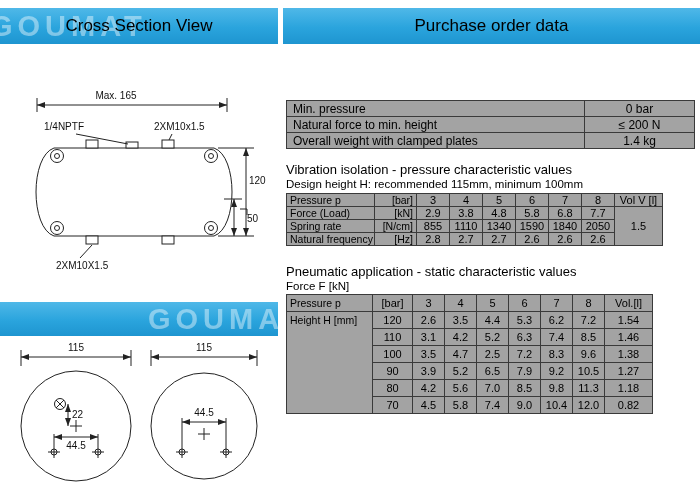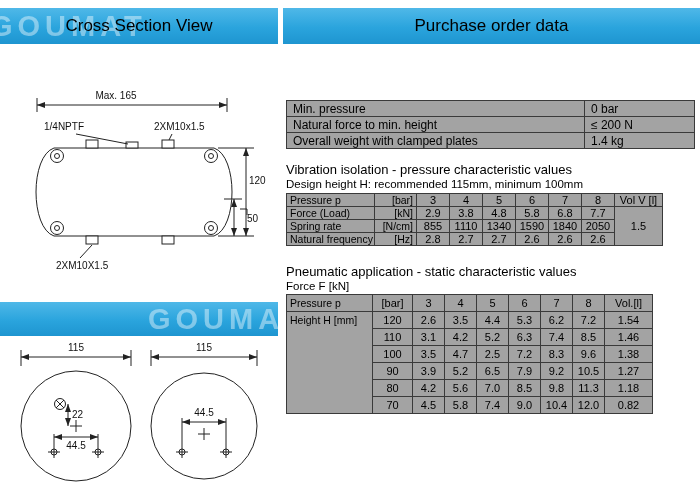--- a/index.html
+++ b/index.html
@@ -27,21 +27,21 @@
   
   .sec-title { position:absolute; left:286px; font-size:13px; }
   .sec-sub { position:absolute; left:286px; font-size:11.5px; }
 
   
   table { border-collapse:collapse; position:absolute; table-layout:fixed; background:#a3a3a3; }
   td { border:1px solid #3a3a3a; overflow:hidden; white-space:nowrap; }
 
   .specs { left:286px; top:100px; width:408px; font-size:12px; }
   .specs td { height:16px; padding:0 6px; }
-  .specs .val { text-align:left; }
+  .specs .val { text-align:center; }
 
   .vib { left:286px; top:193px; width:376px; font-size:11px; }
   .vib td { height:13px; padding:0 2px; text-align:center; }
   .vib td.lbl { text-align:left; padding-left:3px; font-size:10.5px; }
   .vib td.unit { text-align:right; padding-right:3px; font-size:10.5px; }
   .vib td.vol { vertical-align:middle; }
 
   .pneu { left:286px; top:294px; width:366px; font-size:11px; }
   .pneu td { height:17px; padding:0 2px; text-align:center; }
   .pneu td.lbl { text-align:left; padding-left:3px; vertical-align:top; padding-top:2px; font-size:10.5px; }

